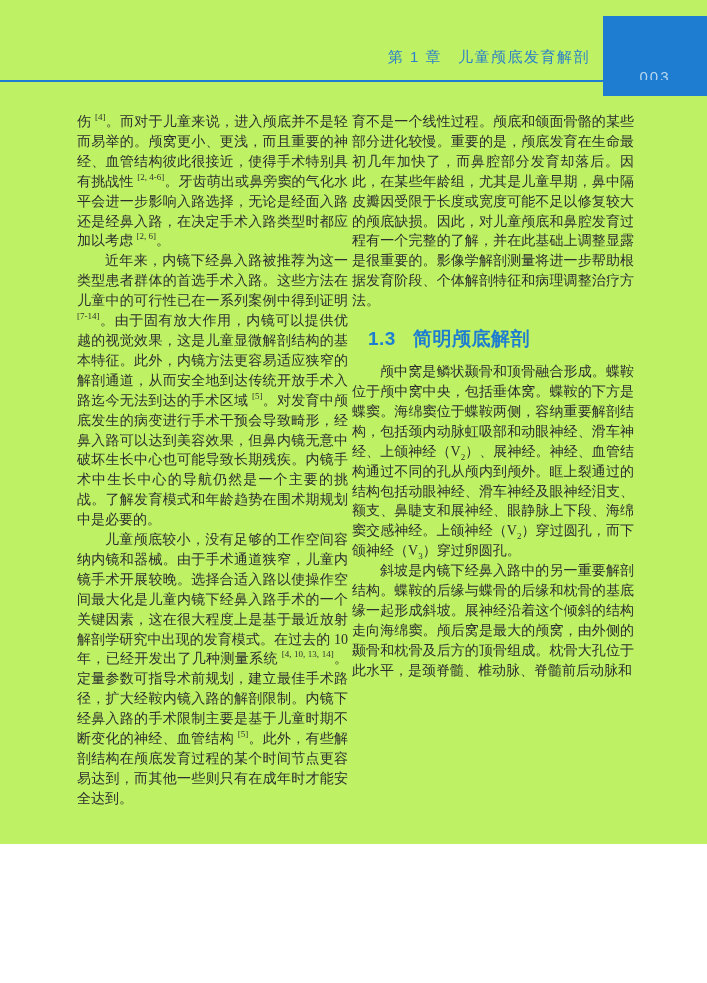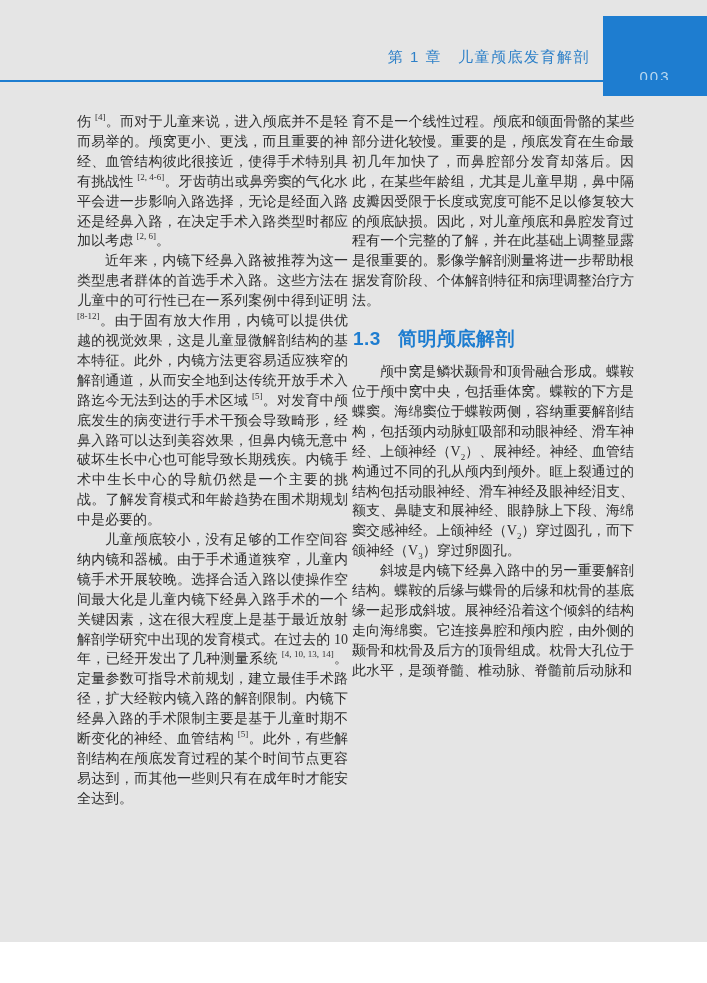--- a/index.html
+++ b/index.html
@@ -1,17 +1,17 @@
 <!DOCTYPE html>
 <html lang="zh" style="--accent: #1e7dd0; --header-text: #2e80c8; --page-number-text: #b9d8f0; --body-text: #2e2e2e;"><head>
 <meta charset="utf-8">
 <style>
   html,body { margin:0; padding:0; background:#ffffff; }
   .page {
-    position:relative; width:707px; height:942px; background:#e5e5e5;
+    position:relative; width:707px; height:844px; background:#bef264;
     overflow:hidden; font-family:"Liberation Serif", serif;
   }
   .running-head {
     position:absolute; top:48px; right:117px; white-space:nowrap;
     font-family:"Liberation Sans", sans-serif; font-size:15px;
     color:var(--header-text,#2e80c8); letter-spacing:1.5px;
   }
   .chapter-label { margin-right:16px; }
   .page-number-box {
     position:absolute; top:16px; right:0; width:104px; height:80px;
@@ -29,21 +29,21 @@
   .column-left  { left:77px;  width:271px; }
   .column-right { left:352px; width:282px; }
   .para {
     margin:0; font-size:14px; line-height:19.9px; text-align:justify;
     color:var(--body-text,#2e2e2e); word-break:break-all;
   }
   .para.indent { text-indent:2em; }
   .para sup { font-size:9px; line-height:0; }
   .para sub { font-size:9px; line-height:0; }
   .section-heading {
-    margin:15px 0 10px 1px; font-family:"Liberation Sans", sans-serif;
+    margin:15px 0 10px 16px; font-family:"Liberation Sans", sans-serif;
     font-size:19px; font-weight:bold; color:var(--accent,#1e7dd0);
     letter-spacing:0.5px;
   }
   .sec-num { margin-right:17px; }
 </style>
 </head>
 <body>
 
 <div class="page">
 
@@ -54,33 +54,33 @@
   <div class="page-number-box">
     <span>003</span>
   </div>
 
   <div class="header-rule"></div>
 
   <main class="content">
 
     <section class="column column-left">
         <p class="para">伤 <sup>[4]</sup>。而对于儿童来说，进入颅底并不是轻而易举的。颅窝更小、更浅，而且重要的神经、血管结构彼此很接近，使得手术特别具有挑战性 <sup>[2, 4-6]</sup>。牙齿萌出或鼻旁窦的气化水平会进一步影响入路选择，无论是经面入路还是经鼻入路，在决定手术入路类型时都应加以考虑 <sup>[2, 6]</sup>。</p>
-        <p class="para indent">近年来，内镜下经鼻入路被推荐为这一类型患者群体的首选手术入路。这些方法在儿童中的可行性已在一系列案例中得到证明 <sup>[8-12]</sup>。由于固有放大作用，内镜可以提供优越的视觉效果，这是儿童显微解剖结构的基本特征。此外，内镜方法更容易适应狭窄的解剖通道，从而安全地到达传统开放手术入路迄今无法到达的手术区域 <sup>[5]</sup>。对发育中颅底发生的病变进行手术干预会导致畸形，经鼻入路可以达到美容效果，但鼻内镜无意中破坏生长中心也可能导致长期残疾。内镜手术中生长中心的导航仍然是一个主要的挑战。了解发育模式和年龄趋势在围术期规划中是必要的。</p>
+        <p class="para indent">近年来，内镜下经鼻入路被推荐为这一类型患者群体的首选手术入路。这些方法在儿童中的可行性已在一系列案例中得到证明 <sup>[7-14]</sup>。由于固有放大作用，内镜可以提供优越的视觉效果，这是儿童显微解剖结构的基本特征。此外，内镜方法更容易适应狭窄的解剖通道，从而安全地到达传统开放手术入路迄今无法到达的手术区域 <sup>[5]</sup>。对发育中颅底发生的病变进行手术干预会导致畸形，经鼻入路可以达到美容效果，但鼻内镜无意中破坏生长中心也可能导致长期残疾。内镜手术中生长中心的导航仍然是一个主要的挑战。了解发育模式和年龄趋势在围术期规划中是必要的。</p>
         <p class="para indent">儿童颅底较小，没有足够的工作空间容纳内镜和器械。由于手术通道狭窄，儿童内镜手术开展较晚。选择合适入路以使操作空间最大化是儿童内镜下经鼻入路手术的一个关键因素，这在很大程度上是基于最近放射解剖学研究中出现的发育模式。在过去的 10 年，已经开发出了几种测量系统 <sup>[4, 10, 13, 14]</sup>。定量参数可指导术前规划，建立最佳手术路径，扩大经鞍内镜入路的解剖限制。内镜下经鼻入路的手术限制主要是基于儿童时期不断变化的神经、血管结构 <sup>[5]</sup>。此外，有些解剖结构在颅底发育过程的某个时间节点更容易达到，而其他一些则只有在成年时才能安全达到。</p>
       </section>
 
     <section class="column column-right">
       <div>
           <p class="para">育不是一个线性过程。颅底和颌面骨骼的某些部分进化较慢。重要的是，颅底发育在生命最初几年加快了，而鼻腔部分发育却落后。因此，在某些年龄组，尤其是儿童早期，鼻中隔皮瓣因受限于长度或宽度可能不足以修复较大的颅底缺损。因此，对儿童颅底和鼻腔发育过程有一个完整的了解，并在此基础上调整显露是很重要的。影像学解剖测量将进一步帮助根据发育阶段、个体解剖特征和病理调整治疗方法。</p>
         </div>
 
       <h2 class="section-heading">
         <span class="sec-num">1.3</span><span class="sec-title">简明颅底解剖</span>
       </h2>
 
       <div>
           <p class="para indent">颅中窝是鳞状颞骨和顶骨融合形成。蝶鞍位于颅中窝中央，包括垂体窝。蝶鞍的下方是蝶窦。海绵窦位于蝶鞍两侧，容纳重要解剖结构，包括颈内动脉虹吸部和动眼神经、滑车神经、上颌神经（V<sub>2</sub>）、展神经。神经、血管结构通过不同的孔从颅内到颅外。眶上裂通过的结构包括动眼神经、滑车神经及眼神经泪支、额支、鼻睫支和展神经、眼静脉上下段、海绵窦交感神经。上颌神经（V<sub>2</sub>）穿过圆孔，而下颌神经（V<sub>3</sub>）穿过卵圆孔。</p>
-          <p class="para indent">斜坡是内镜下经鼻入路中的另一重要解剖结构。蝶鞍的后缘与蝶骨的后缘和枕骨的基底缘一起形成斜坡。展神经沿着这个倾斜的结构走向海绵窦。它连接鼻腔和颅内腔，由外侧的颞骨和枕骨及后方的顶骨组成。枕骨大孔位于此水平，是颈脊髓、椎动脉、脊髓前后动脉和</p>
+          <p class="para indent">斜坡是内镜下经鼻入路中的另一重要解剖结构。蝶鞍的后缘与蝶骨的后缘和枕骨的基底缘一起形成斜坡。展神经沿着这个倾斜的结构走向海绵窦。颅后窝是最大的颅窝，由外侧的颞骨和枕骨及后方的顶骨组成。枕骨大孔位于此水平，是颈脊髓、椎动脉、脊髓前后动脉和</p>
         </div>
     </section>
 
   </main>
 </div>
 
 </body></html>

